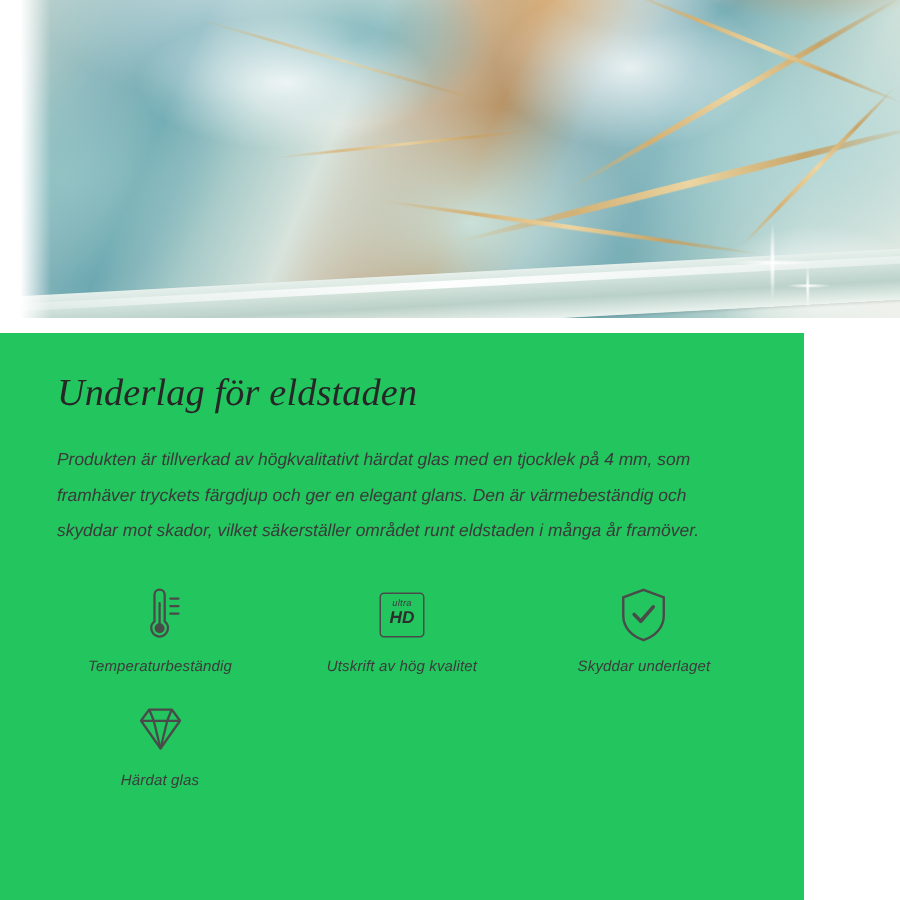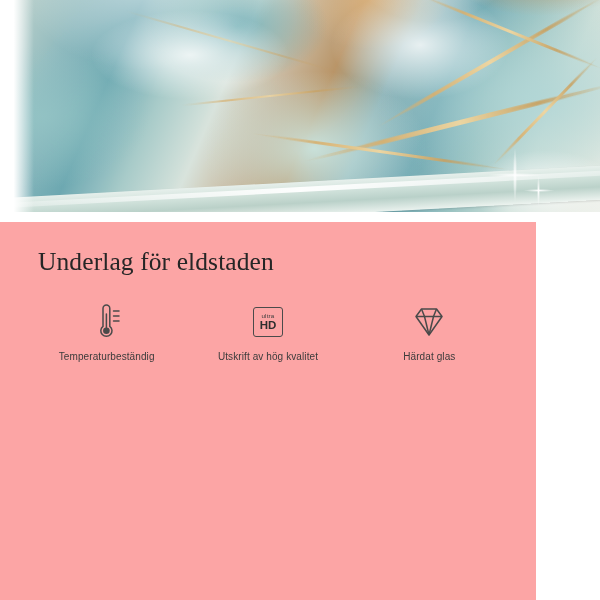--- a/index.html
+++ b/index.html
@@ -5,21 +5,22 @@
   * { box-sizing: border-box; margin: 0; padding: 0; }
   html, body {
     width: 600px; height: 600px;
     background: #ffffff;
     font-family: "Liberation Sans", sans-serif;
     overflow: hidden;
   }
   .page {
     position: relative;
     width: 536px; height: 600px;
-    background: #fca5a5;
+    background: #22c55e;
+    font-style: italic;
   }
 
   
   .hero {
     position: relative;
     width: 600px;
     height: 222px;
     overflow: hidden;
     background: #ffffff;
   }
@@ -212,20 +213,21 @@
     <div class="hero-mask-left"></div>
     <div class="hero-mask-bottom"></div>
     <div class="sparkle"></div>
     <div class="sparkle sparkle2"></div>
   </div>
 
   <div class="content">
     <h1 class="headline">
       <span>Underlag för eldstaden</span>
     </h1>
+    <p class="body-copy">Produkten är tillverkad av högkvalitativt härdat glas med en tjocklek på 4 mm, som framhäver tryckets färgdjup och ger en elegant glans. Den är värmebeständig och skyddar mot skador, vilket säkerställer området runt eldstaden i många år framöver.</p>
   </div>
 
   <div class="features">
 
     <div class="feature">
       <div class="feature-ico">
         <svg width="34" height="40" viewBox="0 0 34 40">
           <g fill="none" stroke="#4a4a4a" stroke-width="1.5" stroke-linecap="round">
             <path d="M13 6.5a3.4 3.4 0 0 1 6.8 0v17.8a5.6 5.6 0 1 1-6.8 0z"></path>
             <line x1="16.4" y1="12" x2="16.4" y2="26"></line>
@@ -242,20 +244,29 @@
     <div class="feature">
       <div class="feature-ico">
         <div class="ultrahd-box">
           <span class="u1">ultra</span>
           <span class="u2">HD</span>
         </div>
       </div>
       <div class="feature-label">Utskrift av hög kvalitet</div>
     </div>
 
+    <div class="feature">
+      <div class="feature-ico">
+        <svg width="36" height="40" viewBox="0 0 36 40">
+          <path d="M18 3.2 L31.5 8.2 V20.5 C31.5 28.5 25.6 34.2 18 36.8 C10.4 34.2 4.5 28.5 4.5 20.5 V8.2 Z" fill="none" stroke="#4a4a4a" stroke-width="1.6"></path>
+          <path d="M11.8 19.6 L16.2 24.2 L24.5 14.6" fill="none" stroke="#4a4a4a" stroke-width="2.4" stroke-linecap="round" stroke-linejoin="round"></path>
+        </svg>
+      </div>
+      <div class="feature-label">Skyddar underlaget</div>
+    </div>
 
     <div class="feature">
       <div class="feature-ico">
         <svg width="40" height="36" viewBox="0 0 40 36">
           <g fill="none" stroke="#4a4a4a" stroke-width="1.5" stroke-linejoin="round">
             <path d="M7 12.5 L12.5 5 H27.5 L33 12.5 L20 31 Z"></path>
             <line x1="7" y1="12.5" x2="33" y2="12.5"></line>
             <line x1="12.5" y1="5" x2="15.5" y2="12.5"></line>
             <line x1="27.5" y1="5" x2="24.5" y2="12.5"></line>
             <line x1="15.5" y1="12.5" x2="20" y2="31"></line>

